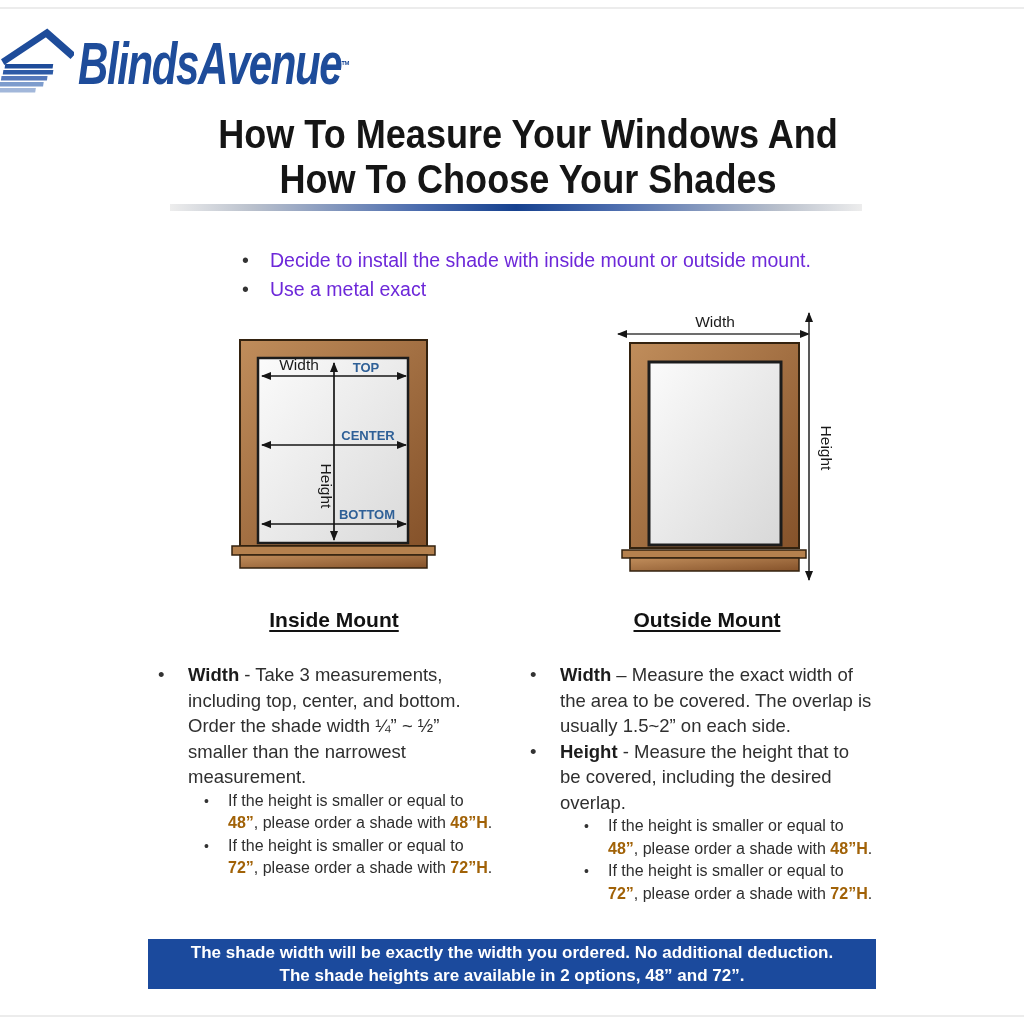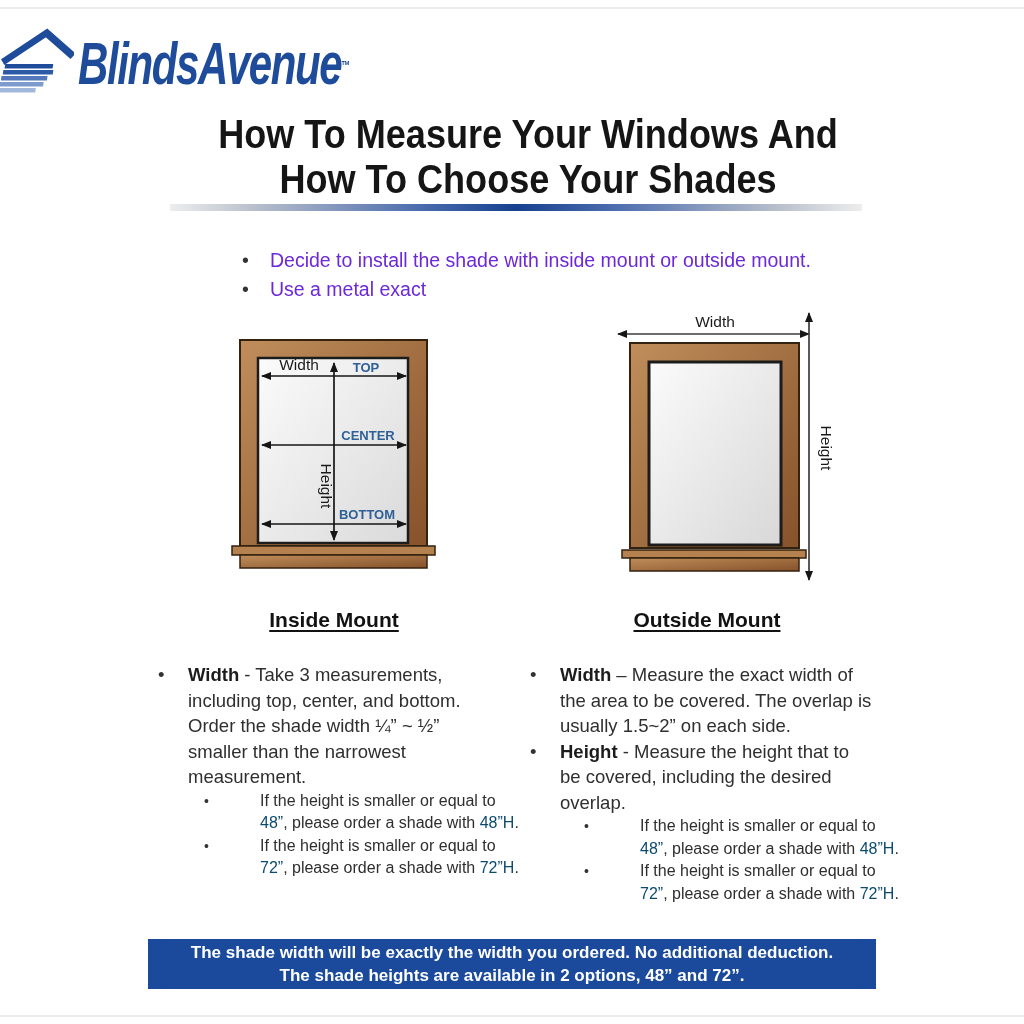--- a/index.html
+++ b/index.html
@@ -30,25 +30,25 @@
   .diagram{position:absolute;}
   .caption{position:absolute;top:608px;width:220px;text-align:center;font-size:21px;font-weight:bold;
            color:#121212;text-decoration:underline;text-decoration-thickness:2px;text-underline-offset:3px;}
 
   
   .col{position:absolute;top:662px;}
   .item{display:flex;font-size:18.5px;line-height:25.5px;color:#2f2f2f;}
   .blt{flex:none;width:36px;padding-left:6px;box-sizing:border-box;}
   .blt::before{content:"•";color:#333;}
   .txt{white-space:pre-wrap;}
-  .sub{display:flex;font-size:16px;line-height:22.5px;color:#2e2e2e;gap:32px;}
+  .sub{display:flex;font-size:16px;line-height:22.5px;color:#2e2e2e;}
   .sub .blt{width:32px;padding-left:8px;font-size:14px;}
   .s-n{font-weight:normal;}
   .s-b{font-weight:bold;color:#1c1c1c;}
-  .s-r{font-weight:normal;color:#0c4a6e;}
+  .s-r{font-weight:bold;color:#a16207;}
 
   
   .footer{position:absolute;left:148px;top:939px;width:728px;height:50px;background:#1b4a9d;
           color:#ffffff;font-weight:bold;font-size:17px;line-height:23px;text-align:center;
           display:flex;flex-direction:column;justify-content:center;}
 </style>
 </head>
 <body>
 
 <div class="page">

